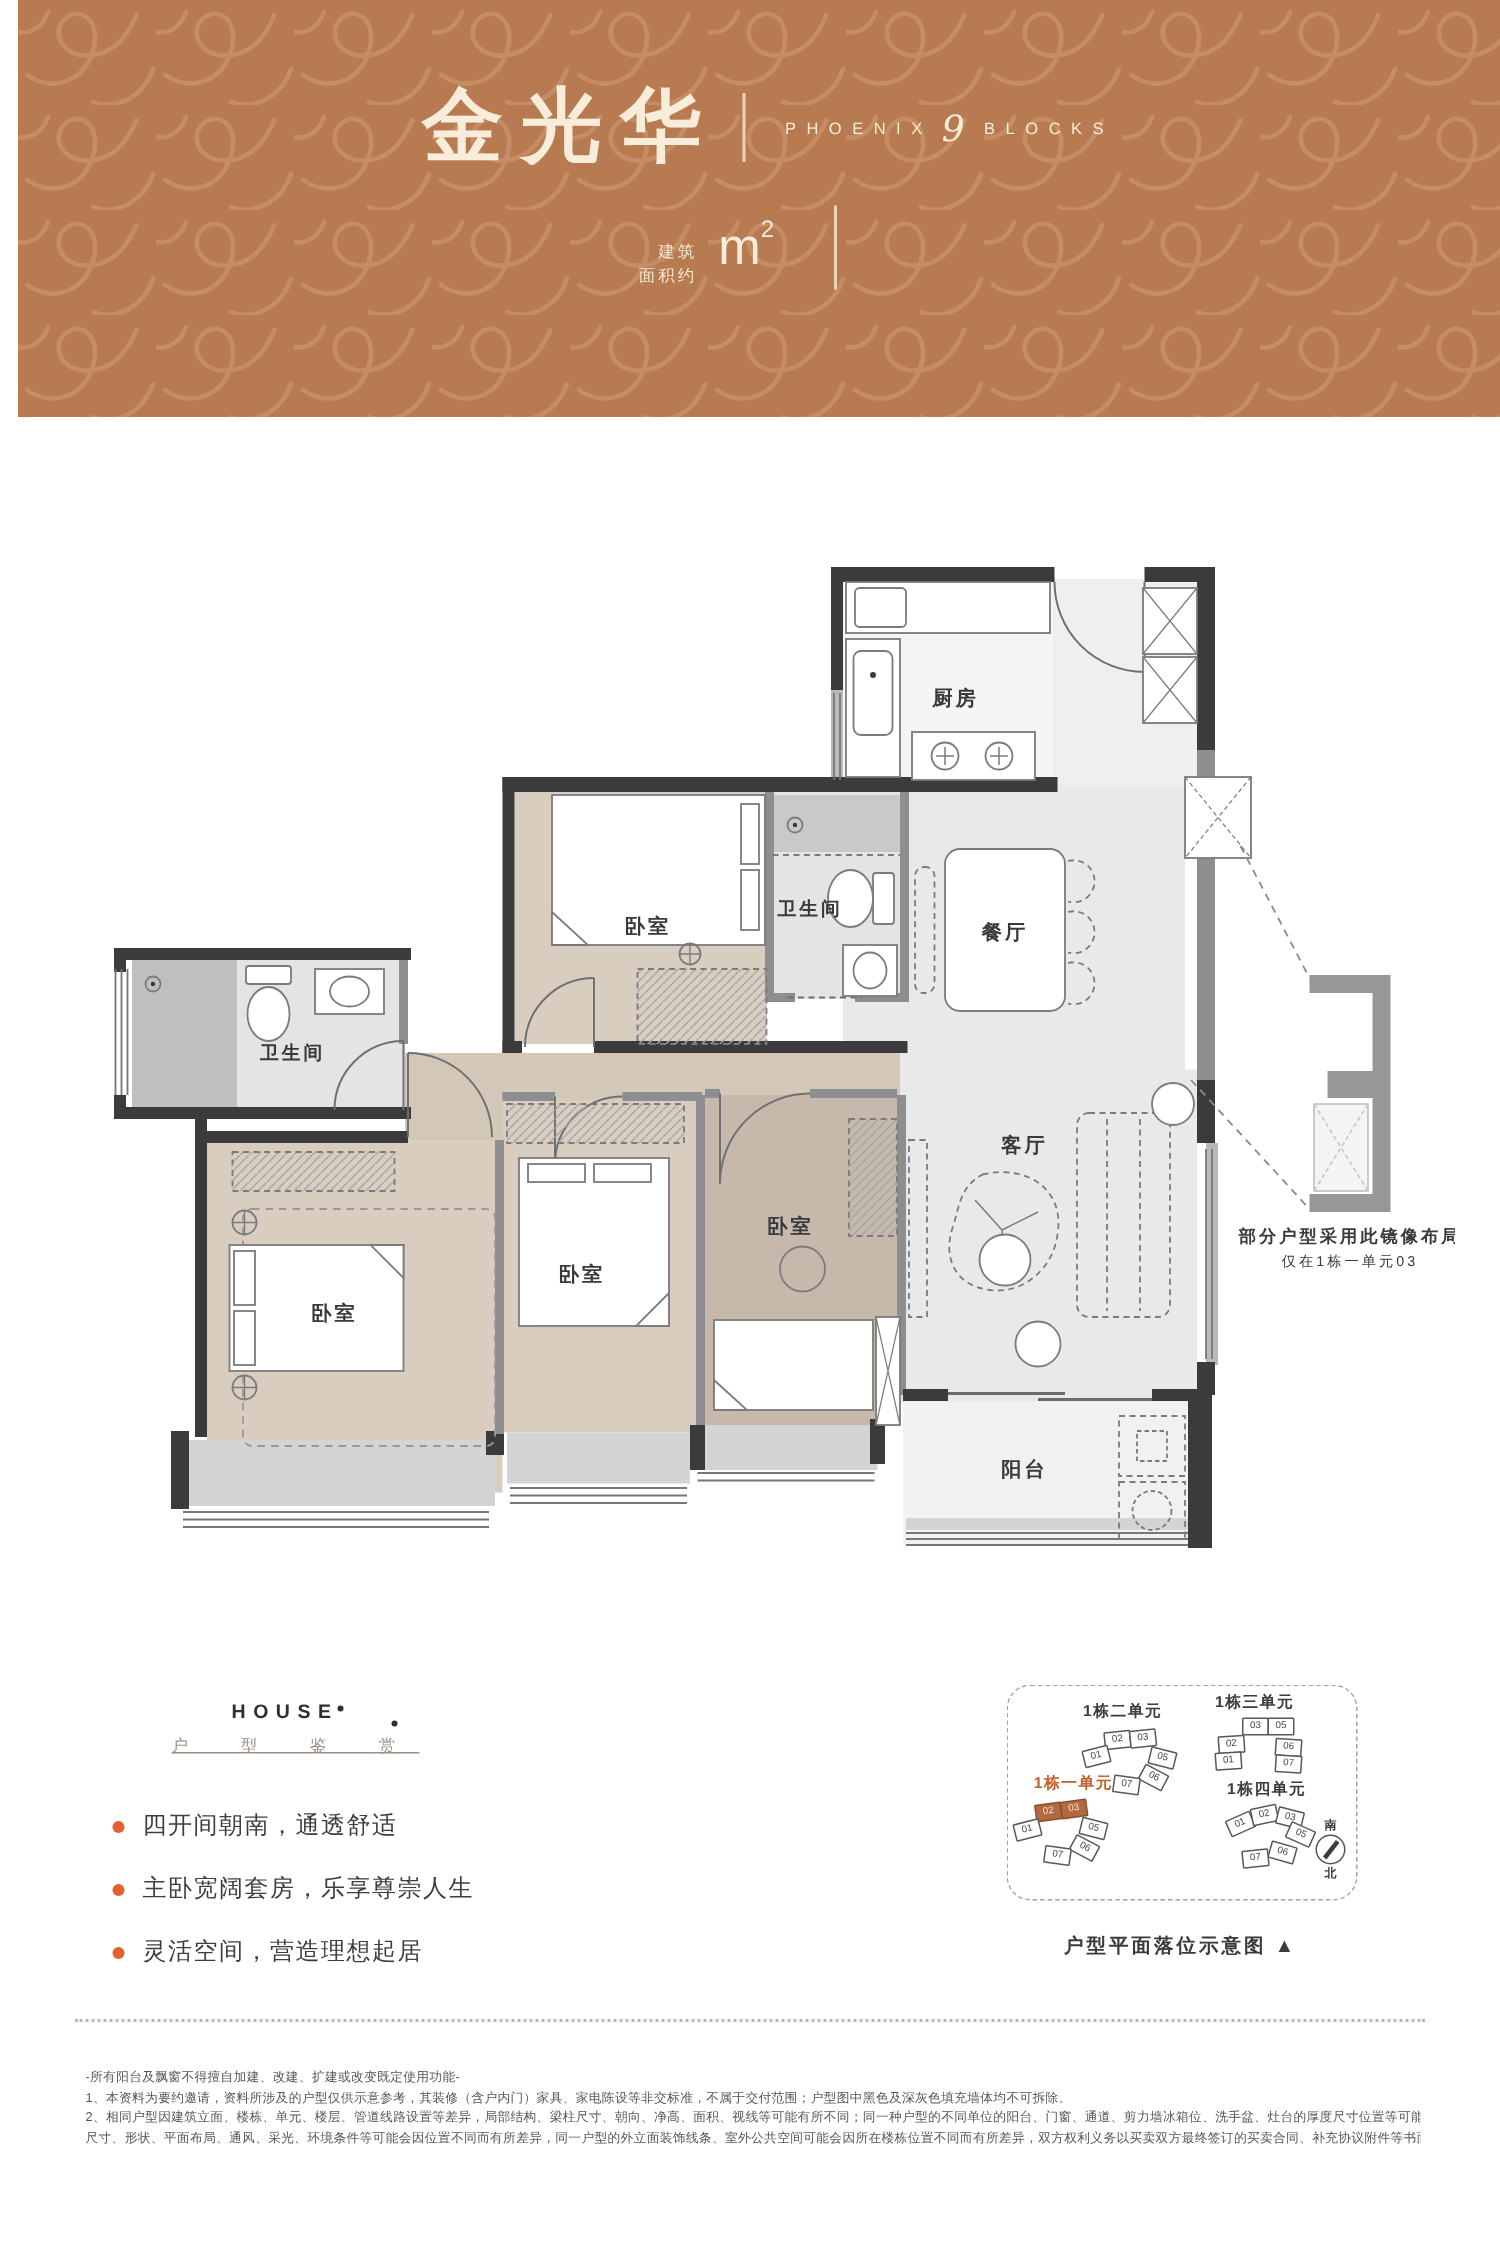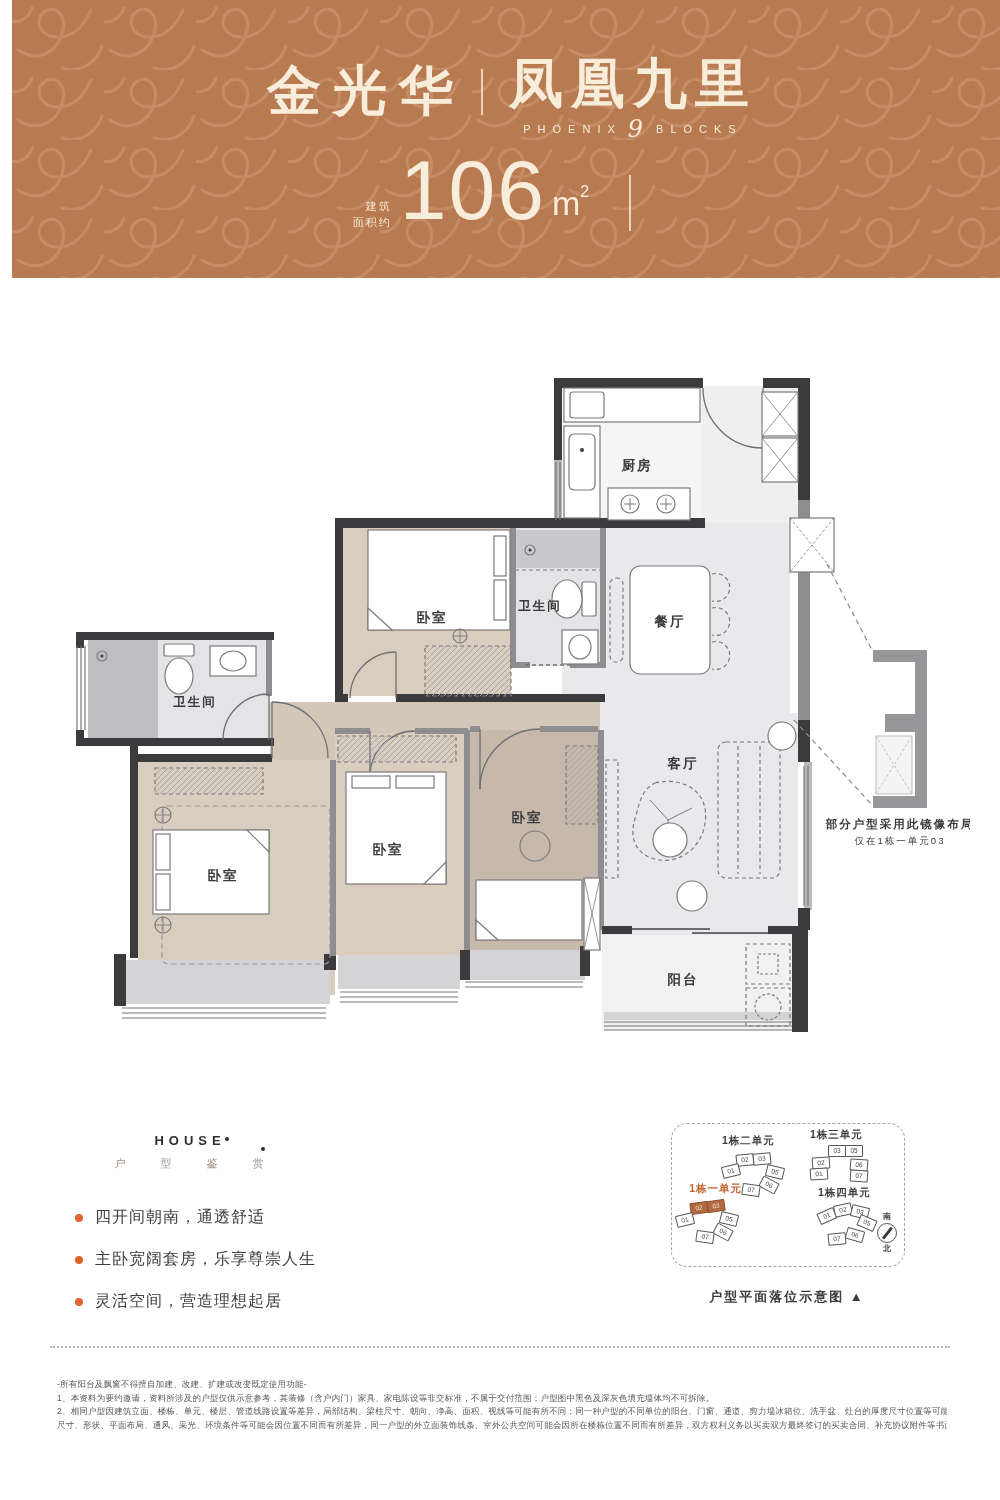--- a/index.html
+++ b/index.html
@@ -30,21 +30,21 @@
   .plan{position:absolute;left:70px;top:368px;width:900px;height:680px;}
   .plan text{font-weight:700;fill:#3a3a3c;letter-spacing:2px;}
   
   .appre{position:absolute;left:75px;top:1085px;width:300px;color:#2e2e30;}
   .appre-head{position:relative;width:230px;text-align:center;}
   .appre-eyebrow{font-size:13px;font-weight:700;letter-spacing:5px;margin-top:48px;}
   .appre-dot{position:absolute;width:4px;height:4px;border-radius:50%;background:#2e2e30;}
   .appre-dot.d1{left:150px;top:4px;}
   .appre-dot.d2{left:186px;top:14px;}
   .appre-title{font-size:34px;font-weight:500;letter-spacing:1px;margin-top:-2px;}
-  .appre-sub{font-size:11px;letter-spacing:16px;color:#9b8f84;margin-top:8px;padding-left:14px;}
+  .appre-sub{font-size:11px;letter-spacing:16px;color:#9b8f84;margin-top:8px;padding-left:14px;text-decoration:underline;}
   .bullets{margin-top:36px;}
   .bullet-row{display:flex;align-items:center;margin-bottom:21px;}
   .bullet-dot{width:8px;height:8px;border-radius:50%;background:#e2612c;margin-right:12px;flex:none;}
   .bullet-text{font-size:16px;font-weight:500;color:#3e3e40;letter-spacing:1px;text-align:center;}
   
   .siteplan{position:absolute;left:671px;top:1123px;width:232px;height:142px;
     border:1.5px dashed #a3a3a6;border-radius:16px;}
   .cluster{position:absolute;}
   .cluster-label{font-size:10.5px;font-weight:700;color:#3c3c3e;letter-spacing:1px;white-space:nowrap;}
   .cluster-label.accent{color:#c2602c;}
@@ -82,34 +82,32 @@
       </pattern>
     </defs>
     <rect width="1000" height="278" fill="#b87a50"></rect>
     <rect width="1000" height="278" fill="url(#swirlPat)"></rect>
   </svg>
   <div class="hdr-content">
     <div class="logo-row">
       <span class="brand-left">金光华</span>
       <span class="logo-divider"></span>
       <span class="brand-right-wrap">
-        <span class="brand-right">凤凰九里</span>
         <span class="brand-sub">
           <span>PHOENIX</span>
           <span class="nine">9</span>
           <span>BLOCKS</span>
         </span>
       </span>
     </div>
     <div class="area-row">
       <span class="area-prefix">
         <span>建筑</span><br>
         <span>面积约</span>
       </span>
-      <span class="area-value">106</span>
       <span class="area-unit"><span>m</span><sup>2</sup></span>
       <span class="area-divider"></span>
     </div>
   </div>
 </div>
 
 <svg class="plan" viewBox="0 0 900 680">
   <defs>
     <pattern id="hatch" width="6" height="6" patternUnits="userSpaceOnUse">
       <path d="M0 6 L6 0" stroke="#a5a5a8" stroke-width="1"></path>

